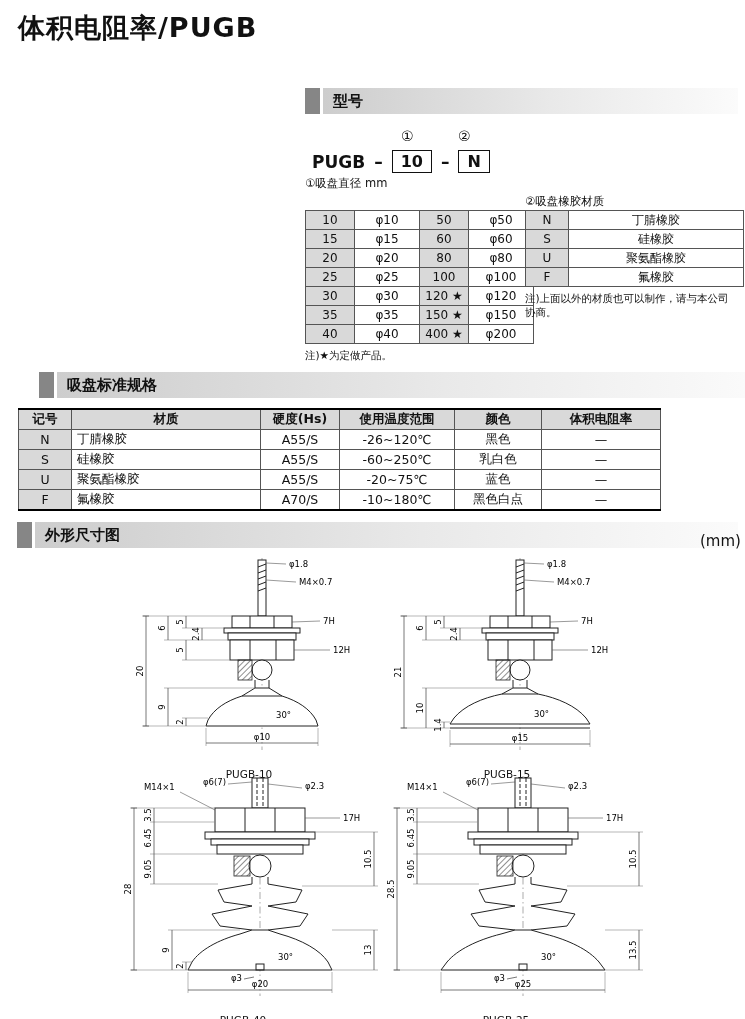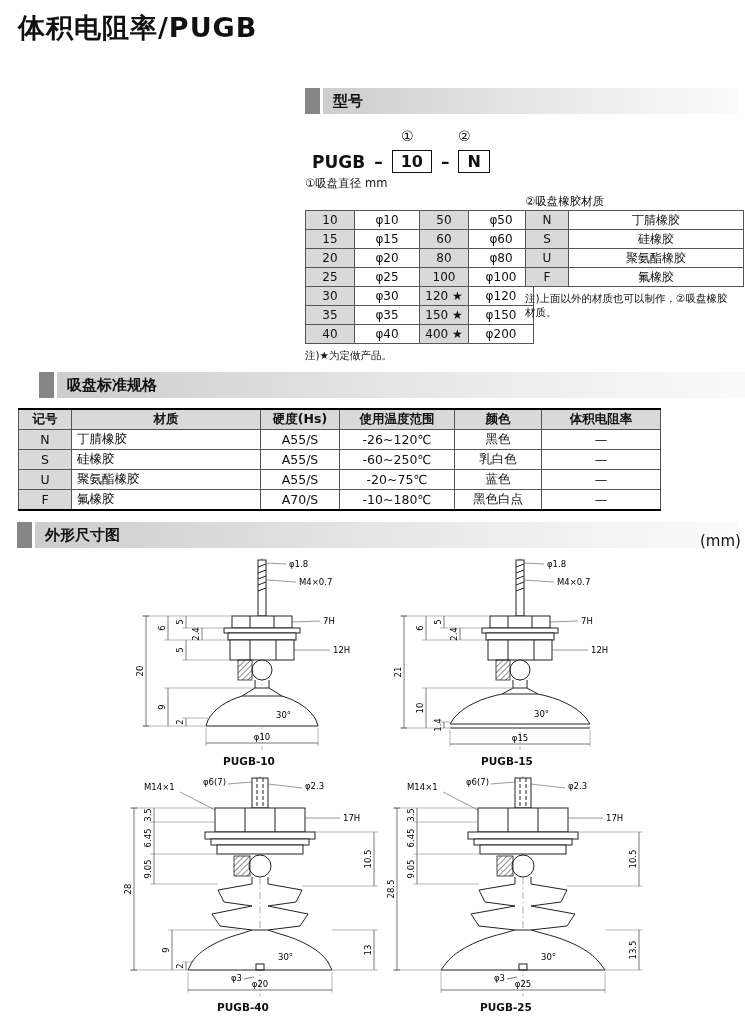--- a/index.html
+++ b/index.html
@@ -38,21 +38,21 @@
   .spec-table{position:absolute;left:18px;top:408px;border-top:2px solid #000;border-bottom:2px solid #000;}
   .spec-table th,.spec-table td{border:1px solid #555;font-size:12.5px;height:19px;padding:0 5px;}
   .spec-table th{background:#d9d9d9;font-weight:bold;text-align:center;}
   .spec-table td{text-align:center;}
   .spec-table td.g{background:#d9d9d9;}
   .spec-table td.l{text-align:left;}
   .c0{width:42px;} .c1{width:178px;} .c2{width:68px;} .c3{width:104px;} .c4{width:76px;} .c5{width:108px;}
   .unit{position:absolute;left:700px;top:532px;font-size:15px;}
   
   .drawing{position:absolute;width:310px;}
-  .drawing .cap{text-align:center;font-weight:bold;font-size:10.5px;margin-top:1px;}
+  .drawing .cap{text-align:center;font-weight:normal;font-size:10.5px;margin-top:14px;}
   .drawing svg{display:block;overflow:visible;}
   .pf{fill:#fff;stroke:#222;stroke-width:1;}
   .ln{stroke:#222;stroke-width:1;fill:none;}
   .cl{stroke:#888;stroke-width:0.7;stroke-dasharray:7 3 1.5 3;fill:none;}
   .dim{stroke:#555;stroke-width:0.8;fill:none;}
   .ext{stroke:#888;stroke-width:0.6;fill:none;}
   .ldr{stroke:#555;stroke-width:0.6;fill:none;}
   .hx{stroke:#222;stroke-width:0.8;}
   svg text{font-size:8.5px;fill:#000;font-family:"DejaVu Sans","Liberation Sans",sans-serif;}
   .d10{left:94px;top:556px;} .d15{left:352px;top:556px;}
@@ -145,21 +145,21 @@
       <tr>
         <td class="g num">U</td>
         <td class="name">聚氨酯橡胶</td>
       </tr>
       <tr>
         <td class="g num">F</td>
         <td class="name">氟橡胶</td>
       </tr>
     </tbody>
   </table>
-  <div class="note note-mat">注)上面以外的材质也可以制作，②吸盘橡胶材质。</div>
+  <div class="note note-mat">注)上面以外的材质也可以制作，请与本公司协商。</div>
 
   <div class="sec-header hdr-spec">
     <span class="sq"></span>
     <span class="bar">
         <span>吸盘标准规格</span>
       </span>
   </div>
 
   <table class="spec-table">
     <thead>

